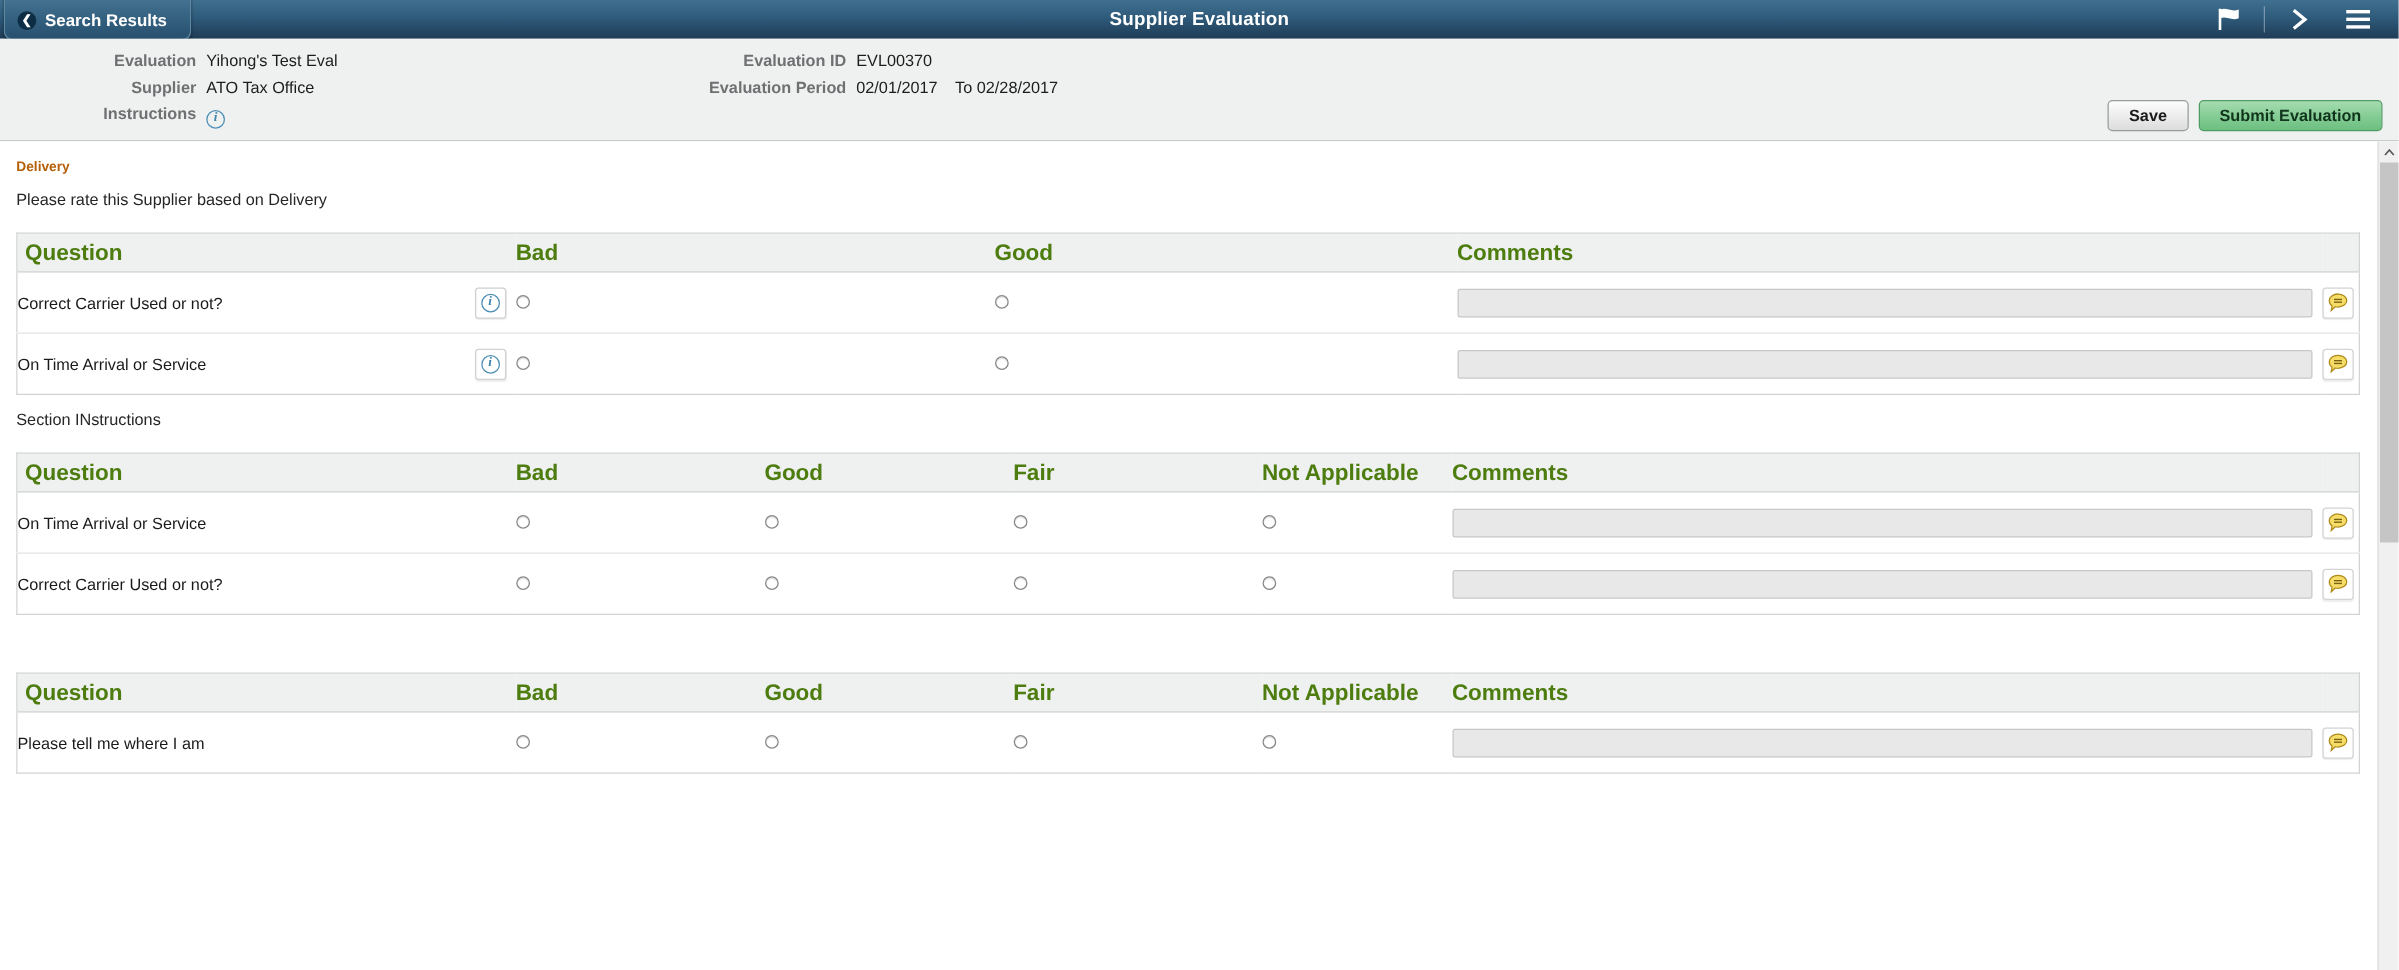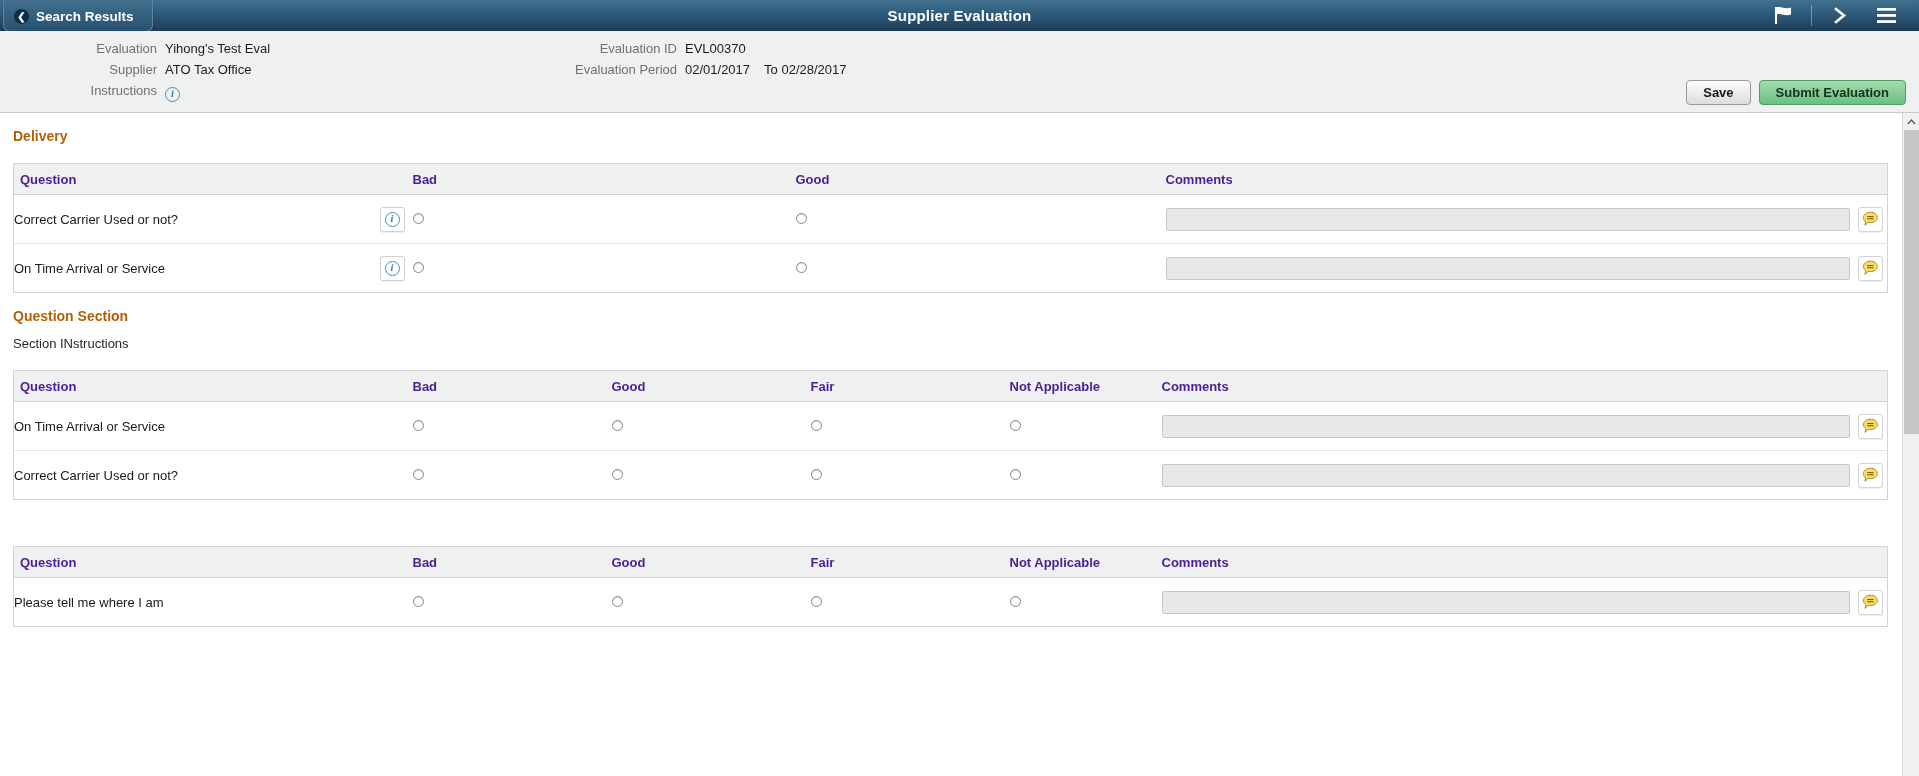--- a/index.html
+++ b/index.html
@@ -79,21 +79,21 @@
     height: 82px;
     background: #eff0f0;
     border-bottom: 1px solid #c9cacb;
   }
   .field-grid { position: absolute; font-size: 13px; }
   .fg-left  { left: 0px;  top: 10px; }
   .fg-mid   { left: 475px; top: 10px; }
   .frow { display: flex; align-items: baseline; height: 21px; margin-bottom: 0px; }
   .flabel {
     color: #6f7072;
-    font-weight: normal;
+    font-weight: bold;
     text-align: right;
     padding-right: 8px;
   }
   .fg-left .flabel { width: 165px; }
   .fg-mid  .flabel { width: 210px; }
   .fval { color: #1c1c1c; }
   .fval.sep { padding-left: 14px; }
 
   .info-circle {
     width: 15px; height: 15px;
@@ -153,44 +153,44 @@
   .content {
     position: absolute;
     left: 0; top: 0;
     width: 1901px;
     padding: 0 0 0 0;
   }
 
   .section { padding: 0 13px; }
   .section-title {
     color: #b45f06;
-    font-size: 14px;
+    font-size: 11px;
     font-weight: bold;
     padding: 15px 0 0 0;
   }
   .section-instr {
     color: #262626;
     font-size: 13px;
     padding: 12px 0 0 0;
   }
   .section-gap { height: 19px; }
 
   table.grid {
     width: 100%;
     border-collapse: collapse;
     border: 1px solid #d2d3d4;
     background: #ffffff;
     table-layout: fixed;
   }
   table.grid thead th {
     background: #eff0f0;
     border-bottom: 1px solid #d2d3d4;
-    font-size: 13px;
-    font-weight: bold;
-    color: #4c1d95;
+    font-size: 18px;
+    font-weight: bold;
+    color: #4d7c0f;
     text-align: left;
     height: 31px;
     padding: 0 0 0 0;
     vertical-align: middle;
   }
   table.grid tbody td {
     border-bottom: 1px solid #e2e3e4;
     height: 49px;
     font-size: 13px;
     color: #1a1a1a;
@@ -340,20 +340,21 @@
   <div class="hdr-buttons">
     <div class="btn btn-save">Save</div>
     <div class="btn btn-submit">Submit Evaluation</div>
   </div>
 </div>
 
 <div class="content-wrap">
   <div class="content" id="sections-root">
       <div class="section">
         <div class="section-title">Delivery</div>
+        <div class="section-instr">Please rate this Supplier based on Delivery</div>
         <div class="section-gap"></div>
         <table class="grid">
           <colgroup>
             <col style="width: 399px;">
             <col style="width: 383px;">
             <col style="width: 370px;">
             <col>
             <col style="width: 30px;">
           </colgroup>
           <thead>
@@ -407,21 +408,20 @@
                     <path d="M8.4 1.2 C12.3 1.2 15.4 3.5 15.4 6.4 C15.4 9.3 12.3 11.6 8.4 11.6 C7.6 11.6 6.9 11.5 6.2 11.4 L3 14.4 L3.6 10.6 C2 9.6 1.4 8.1 1.4 6.4 C1.4 3.5 4.5 1.2 8.4 1.2 Z" fill="#f6dd68" stroke="#b08b1c" stroke-width="1"></path>
                     <rect x="5.2" y="5" width="6.4" height="1.1" fill="#7a6212"></rect>
                     <rect x="5.2" y="7.2" width="6.4" height="1.1" fill="#7a6212"></rect>
                   </svg>
                 </span></td>
             </tr>
           </tbody>
         </table>
       </div>
       <div class="section">
-        <div class="section-title">Question Section</div>
         <div class="section-instr">Section INstructions</div>
         <div class="section-gap"></div>
         <table class="grid">
           <colgroup>
             <col style="width: 399px;">
             <col style="width: 199px;">
             <col style="width: 199px;">
             <col style="width: 199px;">
             <col style="width: 152px;">
             <col>

